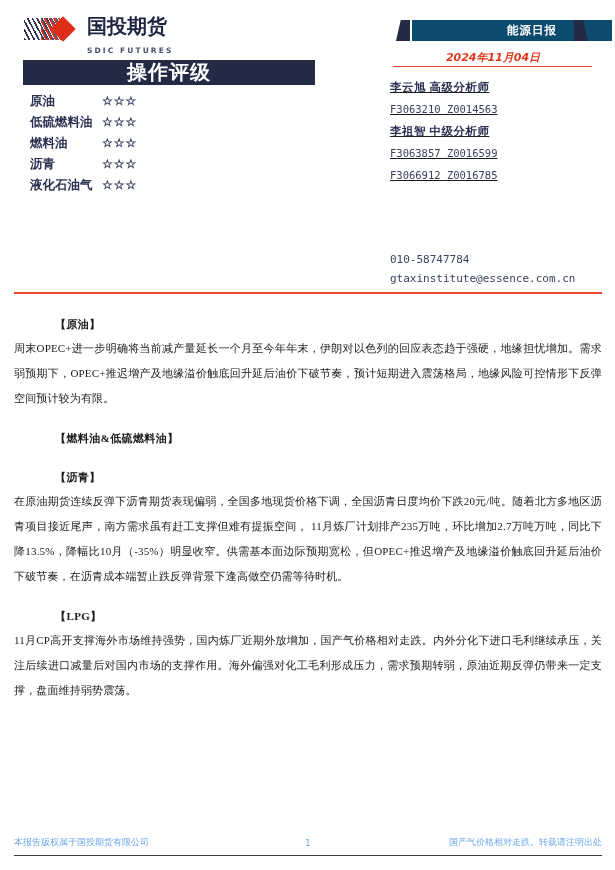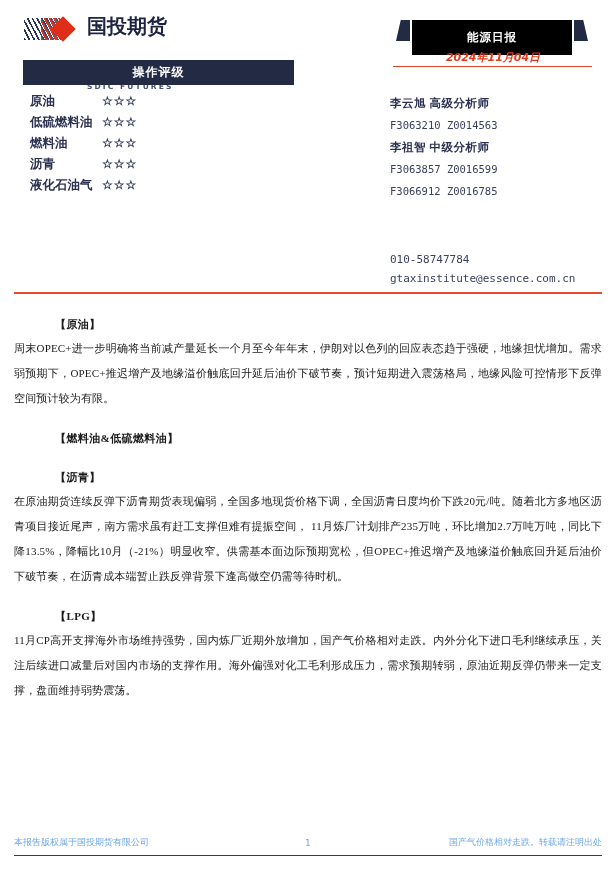--- a/index.html
+++ b/index.html
@@ -71,21 +71,20 @@
     width: 18px;
     height: 18px;
     background: #de2e17;
     transform: rotate(45deg);
   }
   .logo-text {
     display: flex;
     flex-direction: column;
     justify-content: space-between;
     padding-top: 0px;
-    gap: 36px;
   }
   .logo-cn {
     font-family: "DejaVu Sans", sans-serif;
     font-weight: bold;
     font-size: 20px;
     letter-spacing: 0px;
     color: #1d2340;
     line-height: 21px;
   }
   .logo-en {
@@ -96,25 +95,25 @@
     color: #4a5070;
     line-height: 10px;
     margin-top: 9px;
   }
 
   
   .rating-title-bar {
     position: absolute;
     left: 23px;
     top: 60px;
-    width: 271px;
+    width: 292px;
     height: 25px;
     background: #232a44;
     color: #ffffff;
-    font-size: 12px;
+    font-size: 20px;
     font-weight: bold;
     display: flex;
     align-items: center;
     justify-content: center;
     letter-spacing: 1px;
   }
   .rating-list {
     position: absolute;
     left: 30px;
     top: 93px;
@@ -155,29 +154,30 @@
     width: 14px;
     height: 21px;
     background: #232a44;
     clip-path: polygon(34% 0, 100% 0, 100% 100%, 0% 100%);
   }
   .banner-main {
     position: absolute;
     left: 16px;
     top: 0;
     width: 160px;
-    height: 35px;
-    background: #000000;
+    height: 21px;
+    background: #0c4a6e;
     color: #ffffff;
     font-size: 11.5px;
     font-weight: bold;
     display: flex;
     align-items: center;
     justify-content: center;
     letter-spacing: 1px;
+    padding-left: 40px;
   }
   .banner-right-tip {
     position: absolute;
     left: 178px;
     top: 0;
     width: 14px;
     height: 21px;
     background: #232a44;
     clip-path: polygon(0 0, 66% 0, 100% 100%, 0% 100%);
   }
@@ -200,22 +200,23 @@
     top: 66px;
     width: 199px;
     height: 1.4px;
     background: #e8442a;
   }
 
   
   .analyst-block {
     position: absolute;
     left: 390px;
-    top: 92px;
+    top: 76px;
     width: 215px;
+    text-decoration: underline;
   }
   .analyst-name {
     color: #2c3152;
     font-size: 11.5px;
     font-weight: bold;
     line-height: 22px;
     letter-spacing: .5px;
   }
   .analyst-code {
     color: #3a4160;
@@ -368,21 +369,21 @@
 <div class="content">
   <div class="section">
     <div class="section-head">【原油】</div>
     <div class="section-body">周末OPEC+进一步明确将当前减产量延长一个月至今年年末，伊朗对以色列的回应表态趋于强硬，地缘担忧增加。需求弱预期下，OPEC+推迟增产及地缘溢价触底回升延后油价下破节奏，预计短期进入震荡格局，地缘风险可控情形下反弹空间预计较为有限。</div>
   </div>
   <div class="section">
     <div class="section-head">【燃料油&amp;低硫燃料油】</div>
   </div>
   <div class="section">
     <div class="section-head">【沥青】</div>
-    <div class="section-body">在原油期货连续反弹下沥青期货表现偏弱，全国多地现货价格下调，全国沥青日度均价下跌20元/吨。随着北方多地区沥青项目接近尾声，南方需求虽有赶工支撑但难有提振空间， 11月炼厂计划排产235万吨，环比增加2.7万吨万吨，同比下降13.5%，降幅比10月（-21%）明显收窄。供需基本面边际预期宽松，但OPEC+推迟增产及地缘溢价触底回升延后油价下破节奏，在沥青成本端暂止跌反弹背景下逢高做空仍需等待时机。</div>
+    <div class="section-body">在原油期货连续反弹下沥青期货表现偏弱，全国多地现货价格下调，全国沥青日度均价下跌20元/吨。随着北方多地区沥青项目接近尾声，南方需求虽有赶工支撑但难有提振空间， 11月炼厂计划排产235万吨，环比增加2.7万吨万吨，同比下降13.5%，降幅比10月（-35%）明显收窄。供需基本面边际预期宽松，但OPEC+推迟增产及地缘溢价触底回升延后油价下破节奏，在沥青成本端暂止跌反弹背景下逢高做空仍需等待时机。</div>
   </div>
   <div class="section">
     <div class="section-head">【LPG】</div>
     <div class="section-body">11月CP高开支撑海外市场维持强势，国内炼厂近期外放增加，国产气价格相对走跌。内外分化下进口毛利继续承压，关注后续进口减量后对国内市场的支撑作用。海外偏强对化工毛利形成压力，需求预期转弱，原油近期反弹仍带来一定支撑，盘面维持弱势震荡。</div>
   </div>
 </div>
 
 <div class="footer">
   <div class="footer-left">本报告版权属于国投期货有限公司</div>
   <div class="footer-mid">1</div>

